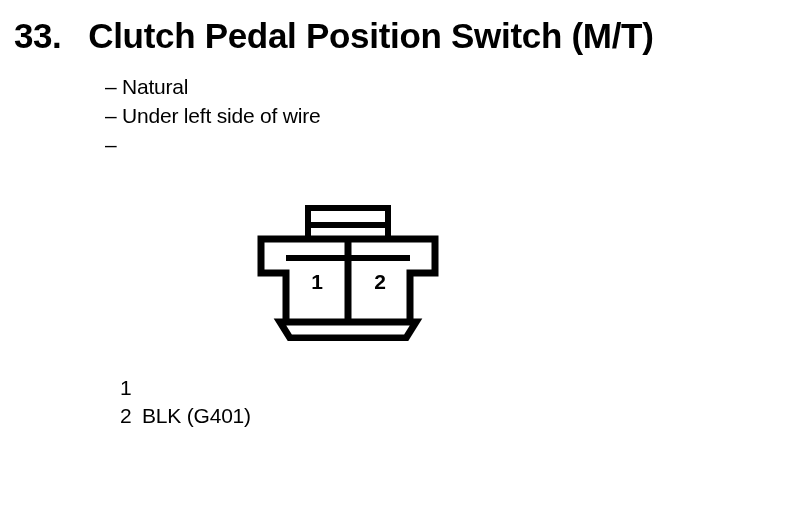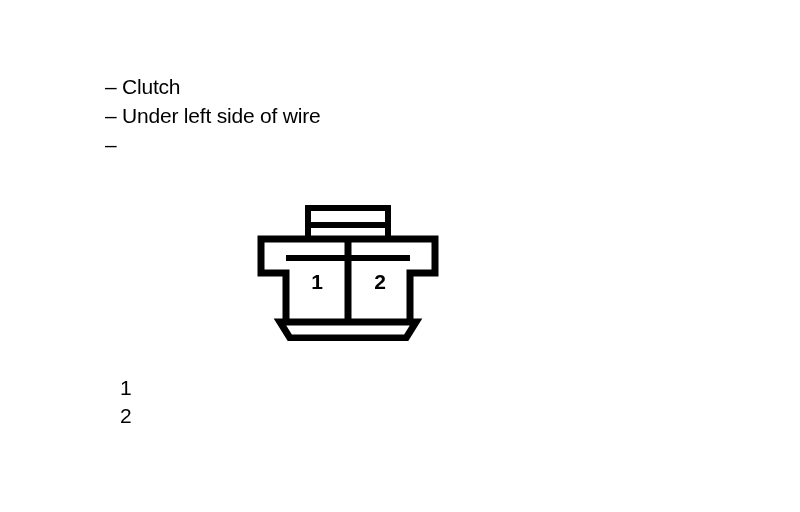--- a/index.html
+++ b/index.html
@@ -119,25 +119,29 @@
     line-height: 28px;
     white-space: nowrap;
     letter-spacing: -0.3px;
   }
 </style>
 </head>
 <body>
 
 <div class="page">
 
+  <div class="heading">
+    <span class="heading-number">33.</span>
+    <span class="heading-title">Clutch Pedal Position Switch (M/T)</span>
+  </div>
 
   <div class="attr-list">
     <div class="attr-row">
       <span class="attr-dash">–</span>
-      <span class="attr-text">Clutch</span>
+      <span class="attr-text">Natural</span>
     </div>
     <div class="attr-row">
       <span class="attr-dash">–</span>
       <span class="attr-text">Under left side of wire</span>
     </div>
     <div class="attr-row">
       <span class="attr-dash">–</span>
     </div>
   </div>
 
@@ -178,18 +182,19 @@
 
     <div class="legend-entry">
       <div class="legend-main">
         <span class="legend-pin">1</span>
       </div>
     </div>
 
     <div class="legend-entry">
       <div class="legend-main">
         <span class="legend-pin">2</span>
+        <span class="legend-name">BLK (G401)</span>
       </div>
     </div>
 
   </div>
 
 </div>
 
 </body></html>

